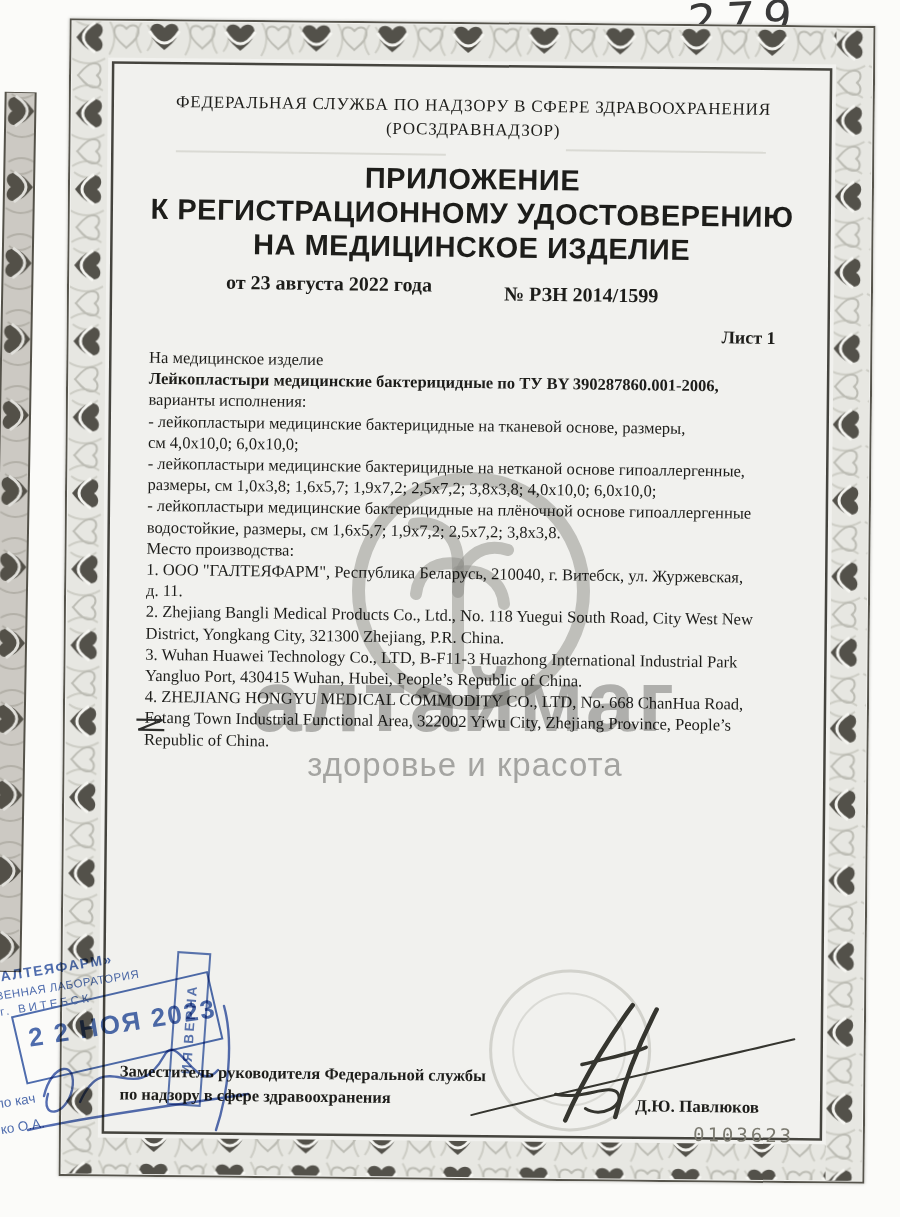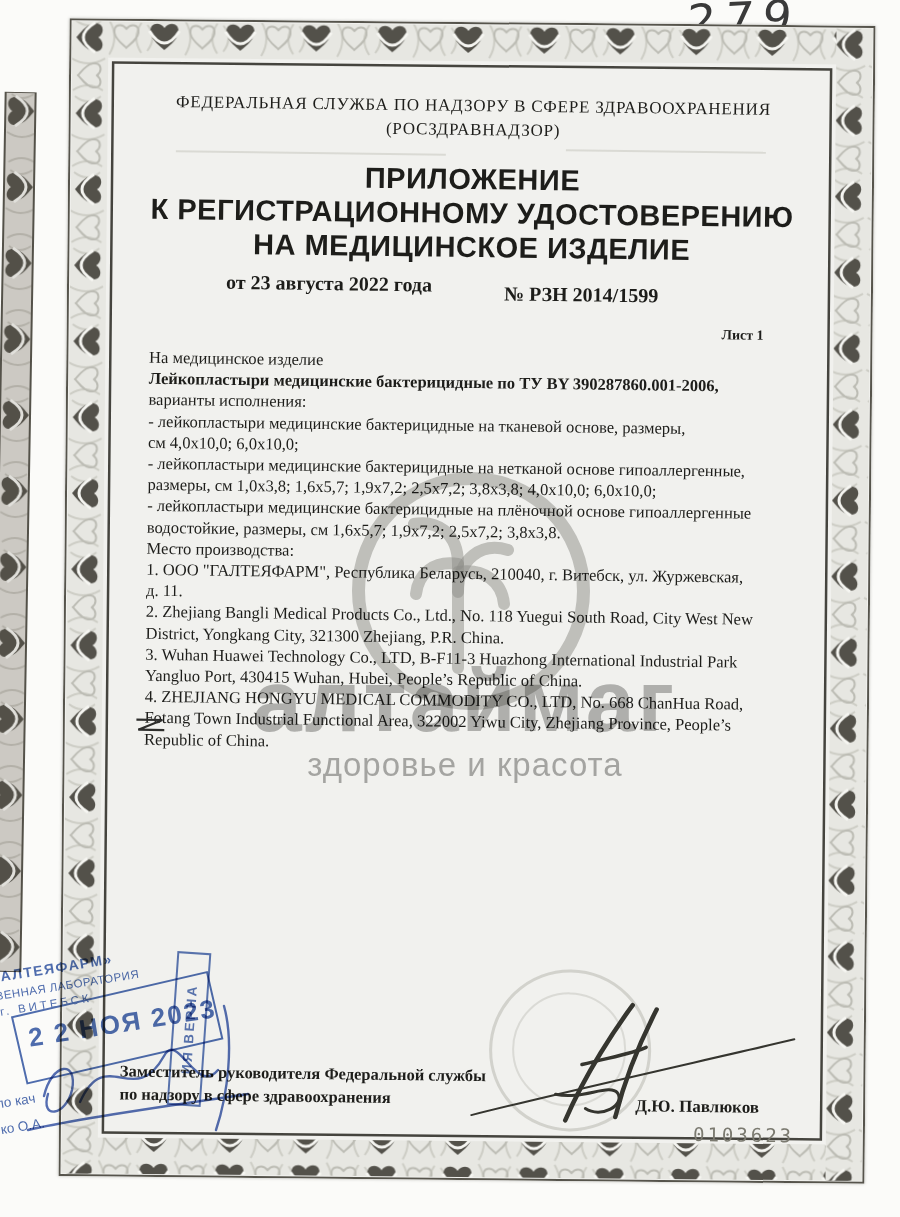--- a/index.html
+++ b/index.html
@@ -15,21 +15,21 @@
 
   .content{position:absolute;left:46px;top:46px;width:714px;height:1066px;
            color:#1d1d1a;transform:rotate(.2deg);}
 
   .center{text-align:center;}
   .hdr{position:absolute;width:100%;font-size:17px;letter-spacing:.8px;}
   .title-line{position:absolute;width:100%;font-family:"Liberation Sans","DejaVu Sans",sans-serif;
               font-weight:bold;font-size:29px;letter-spacing:.5px;}
   .date-lbl{position:absolute;font-weight:bold;font-size:20px;}
   .num-lbl{position:absolute;font-weight:bold;font-size:20px;}
-  .sheet-lbl{position:absolute;font-weight:bold;font-size:14px;}
+  .sheet-lbl{position:absolute;font-weight:bold;font-size:18px;}
 
   .body-text{position:absolute;left:36px;top:283px;width:652px;}
   .body-line{font-size:16.5px;line-height:21.2px;white-space:nowrap;}
   .body-line.b{font-weight:bold;}
 
   .officials{position:absolute;font-weight:bold;font-size:16.5px;line-height:23px;}
   .signer{position:absolute;font-weight:bold;font-size:17px;}
   .serial{position:absolute;font-family:"DejaVu Sans Mono",monospace;font-size:19px;
           letter-spacing:3px;color:#7b7a70;}
 

